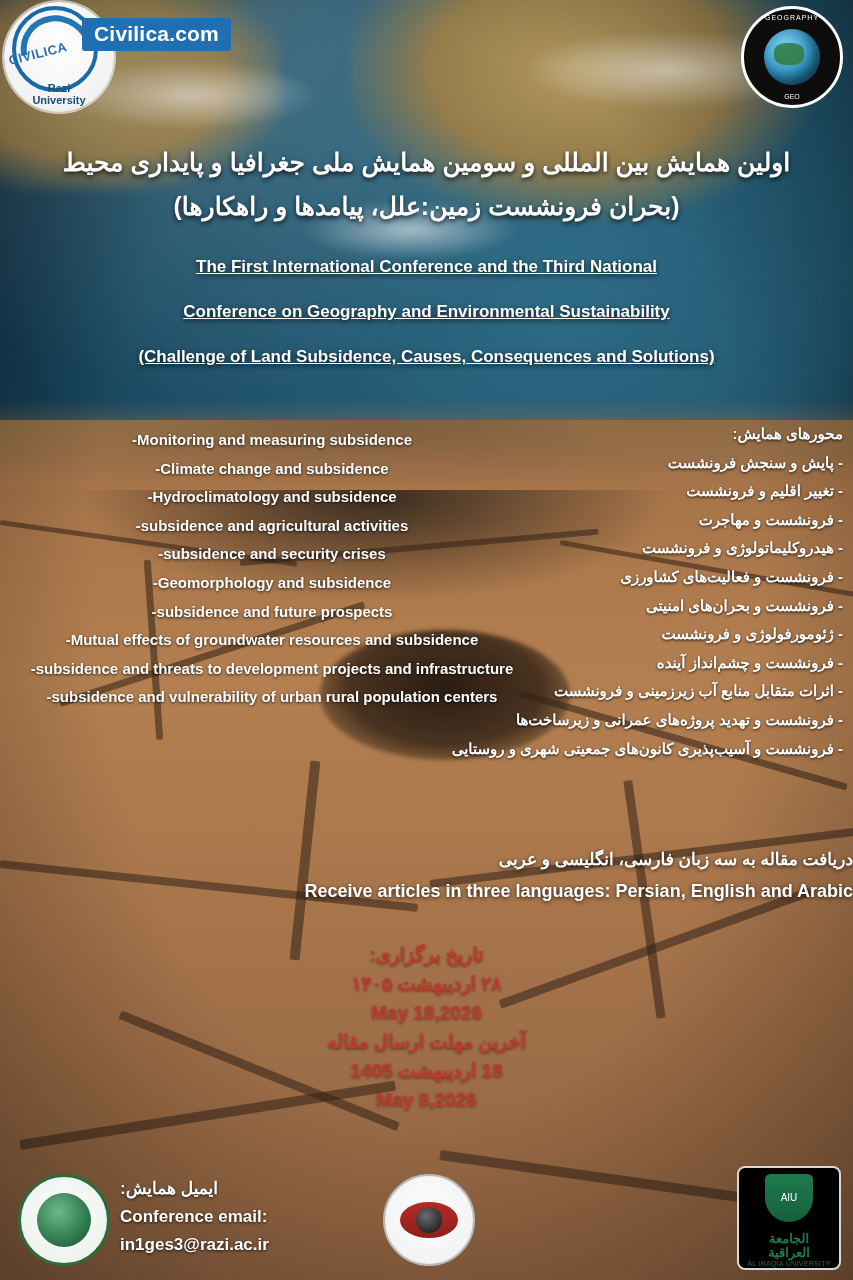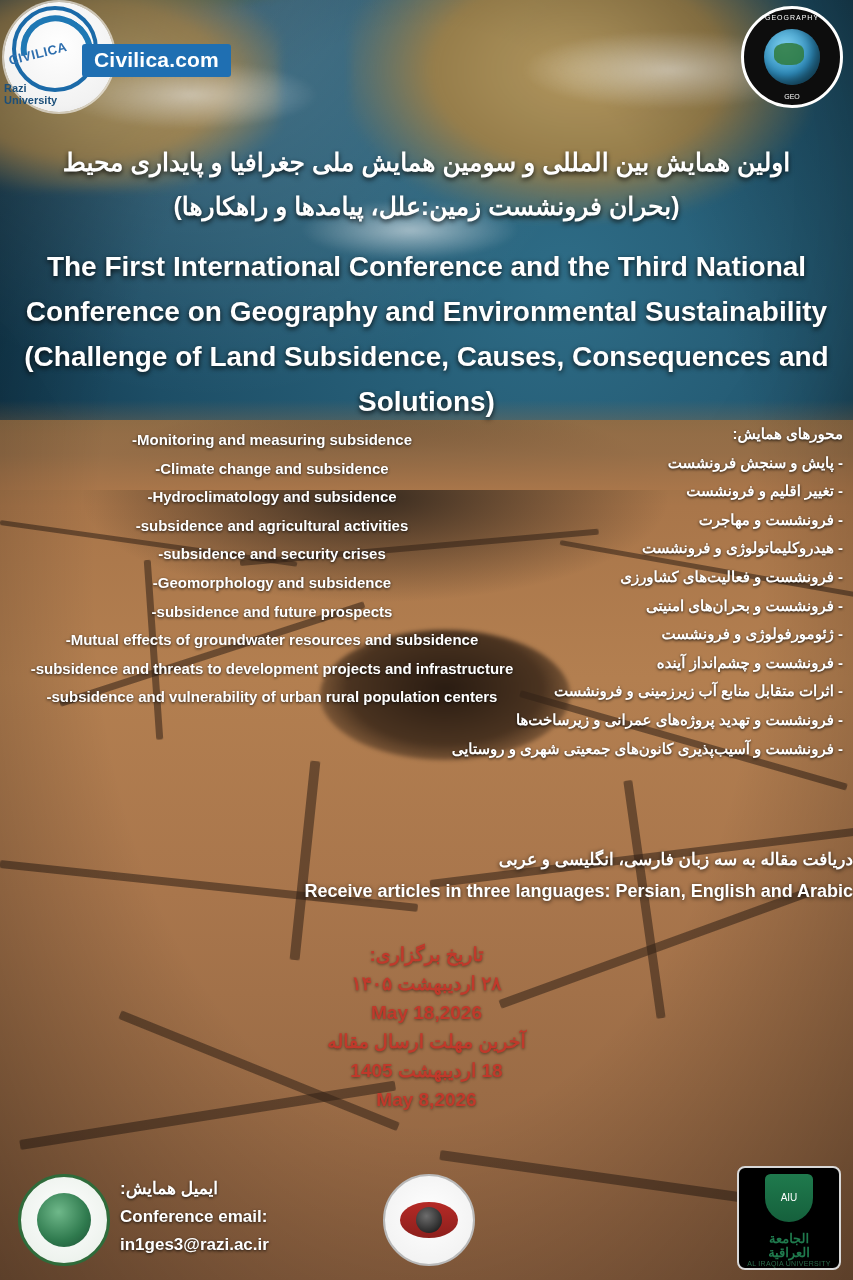--- a/index.html
+++ b/index.html
@@ -90,27 +90,27 @@
   .razi-logo .swoosh{
     position:absolute;left:16px;top:14px;width:62px;height:58px;border-radius:50%;
     border:6px solid #1f78b4;border-right-color:transparent;border-bottom-color:transparent;
     transform:rotate(35deg);
   }
   .razi-logo .civ{
     position:absolute;left:4px;top:44px;font-size:13px;font-weight:bold;color:#2f6fae;letter-spacing:.5px;
     transform:rotate(-14deg);
   }
   .razi-logo .name{
-    position:absolute;left:0;right:0;bottom:6px;text-align:left;
+    position:absolute;left:0;right:0;bottom:6px;text-align:center;
     font-size:11px;line-height:12px;color:#1b4f7a;font-weight:bold;
   }
   .civilica-badge{
     position:absolute;left:82px;top:18px;
     background:#1f6fb2;color:#fff;font-size:21px;font-weight:bold;
-    padding:4px 12px 5px 12px;border-radius:3px;letter-spacing:.2px;margin-top:26px;
+    padding:4px 12px 5px 12px;border-radius:3px;letter-spacing:.2px;
   }
   .geo-logo{
     right:10px;top:6px;width:96px;height:96px;
     background:#0d0d0d;border:3px solid #ffffff;
   }
   .geo-logo .globe{
     width:56px;height:56px;border-radius:50%;
     background:radial-gradient(circle at 38% 32%, #7fd0ef 0%, #2f8fc0 55%, #14536f 100%);
     box-shadow:inset -6px -6px 12px rgba(0,0,0,.45);
     position:relative;
@@ -167,23 +167,24 @@
 
   
   .titles{
     position:absolute;left:0;right:0;top:140px;text-align:center;
   }
   .fa-title{
     direction:rtl;color:#ffffff;font-size:25px;font-weight:bold;line-height:44px;
     text-shadow:0 2px 5px rgba(0,0,0,.8);
   }
   .en-title{
-    color:#ffffff;font-size:28px;font-weight:bold;line-height:45px;
+    color:#ffffff;font-size:17px;font-weight:bold;line-height:45px;
     text-shadow:0 2px 5px rgba(0,0,0,.85);
     margin-top:16px;
+    text-decoration:underline;
   }
   .axes{
     position:absolute;left:0;right:0;top:420px;
   }
   .axes-fa{
     position:absolute;right:10px;top:0;width:420px;direction:rtl;text-align:right;
     color:#ffffff;font-size:15px;line-height:28.6px;font-weight:bold;
     text-shadow:0 1px 3px rgba(0,0,0,.8);
   }
   .axes-en{

